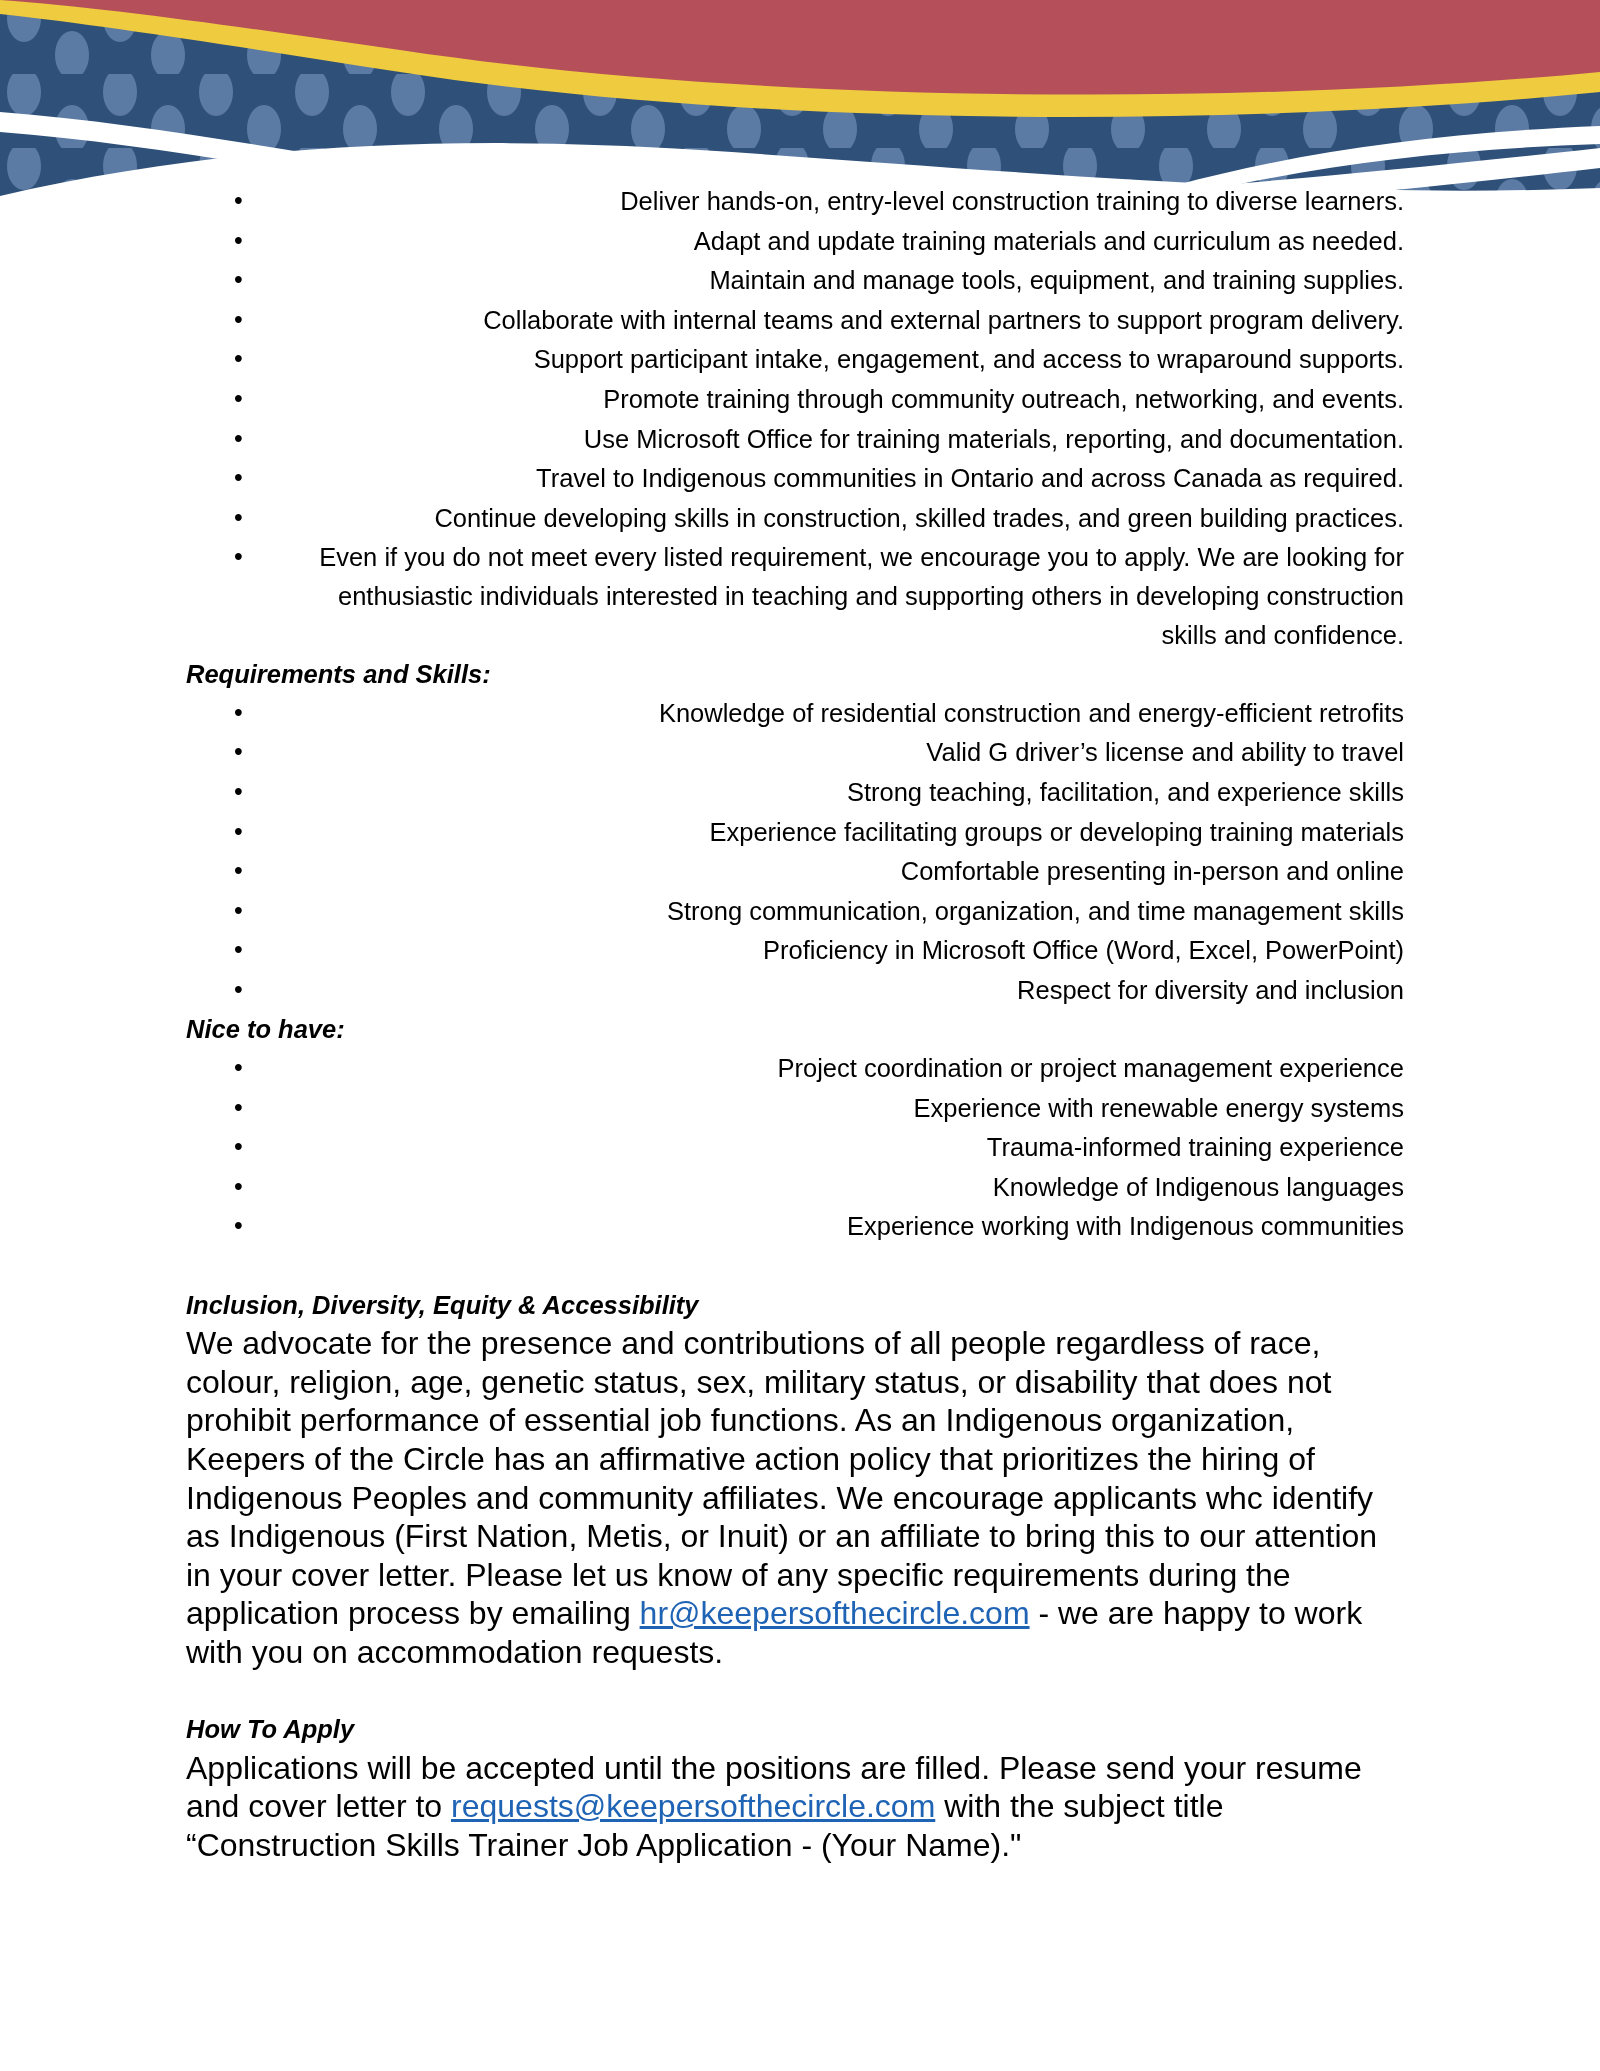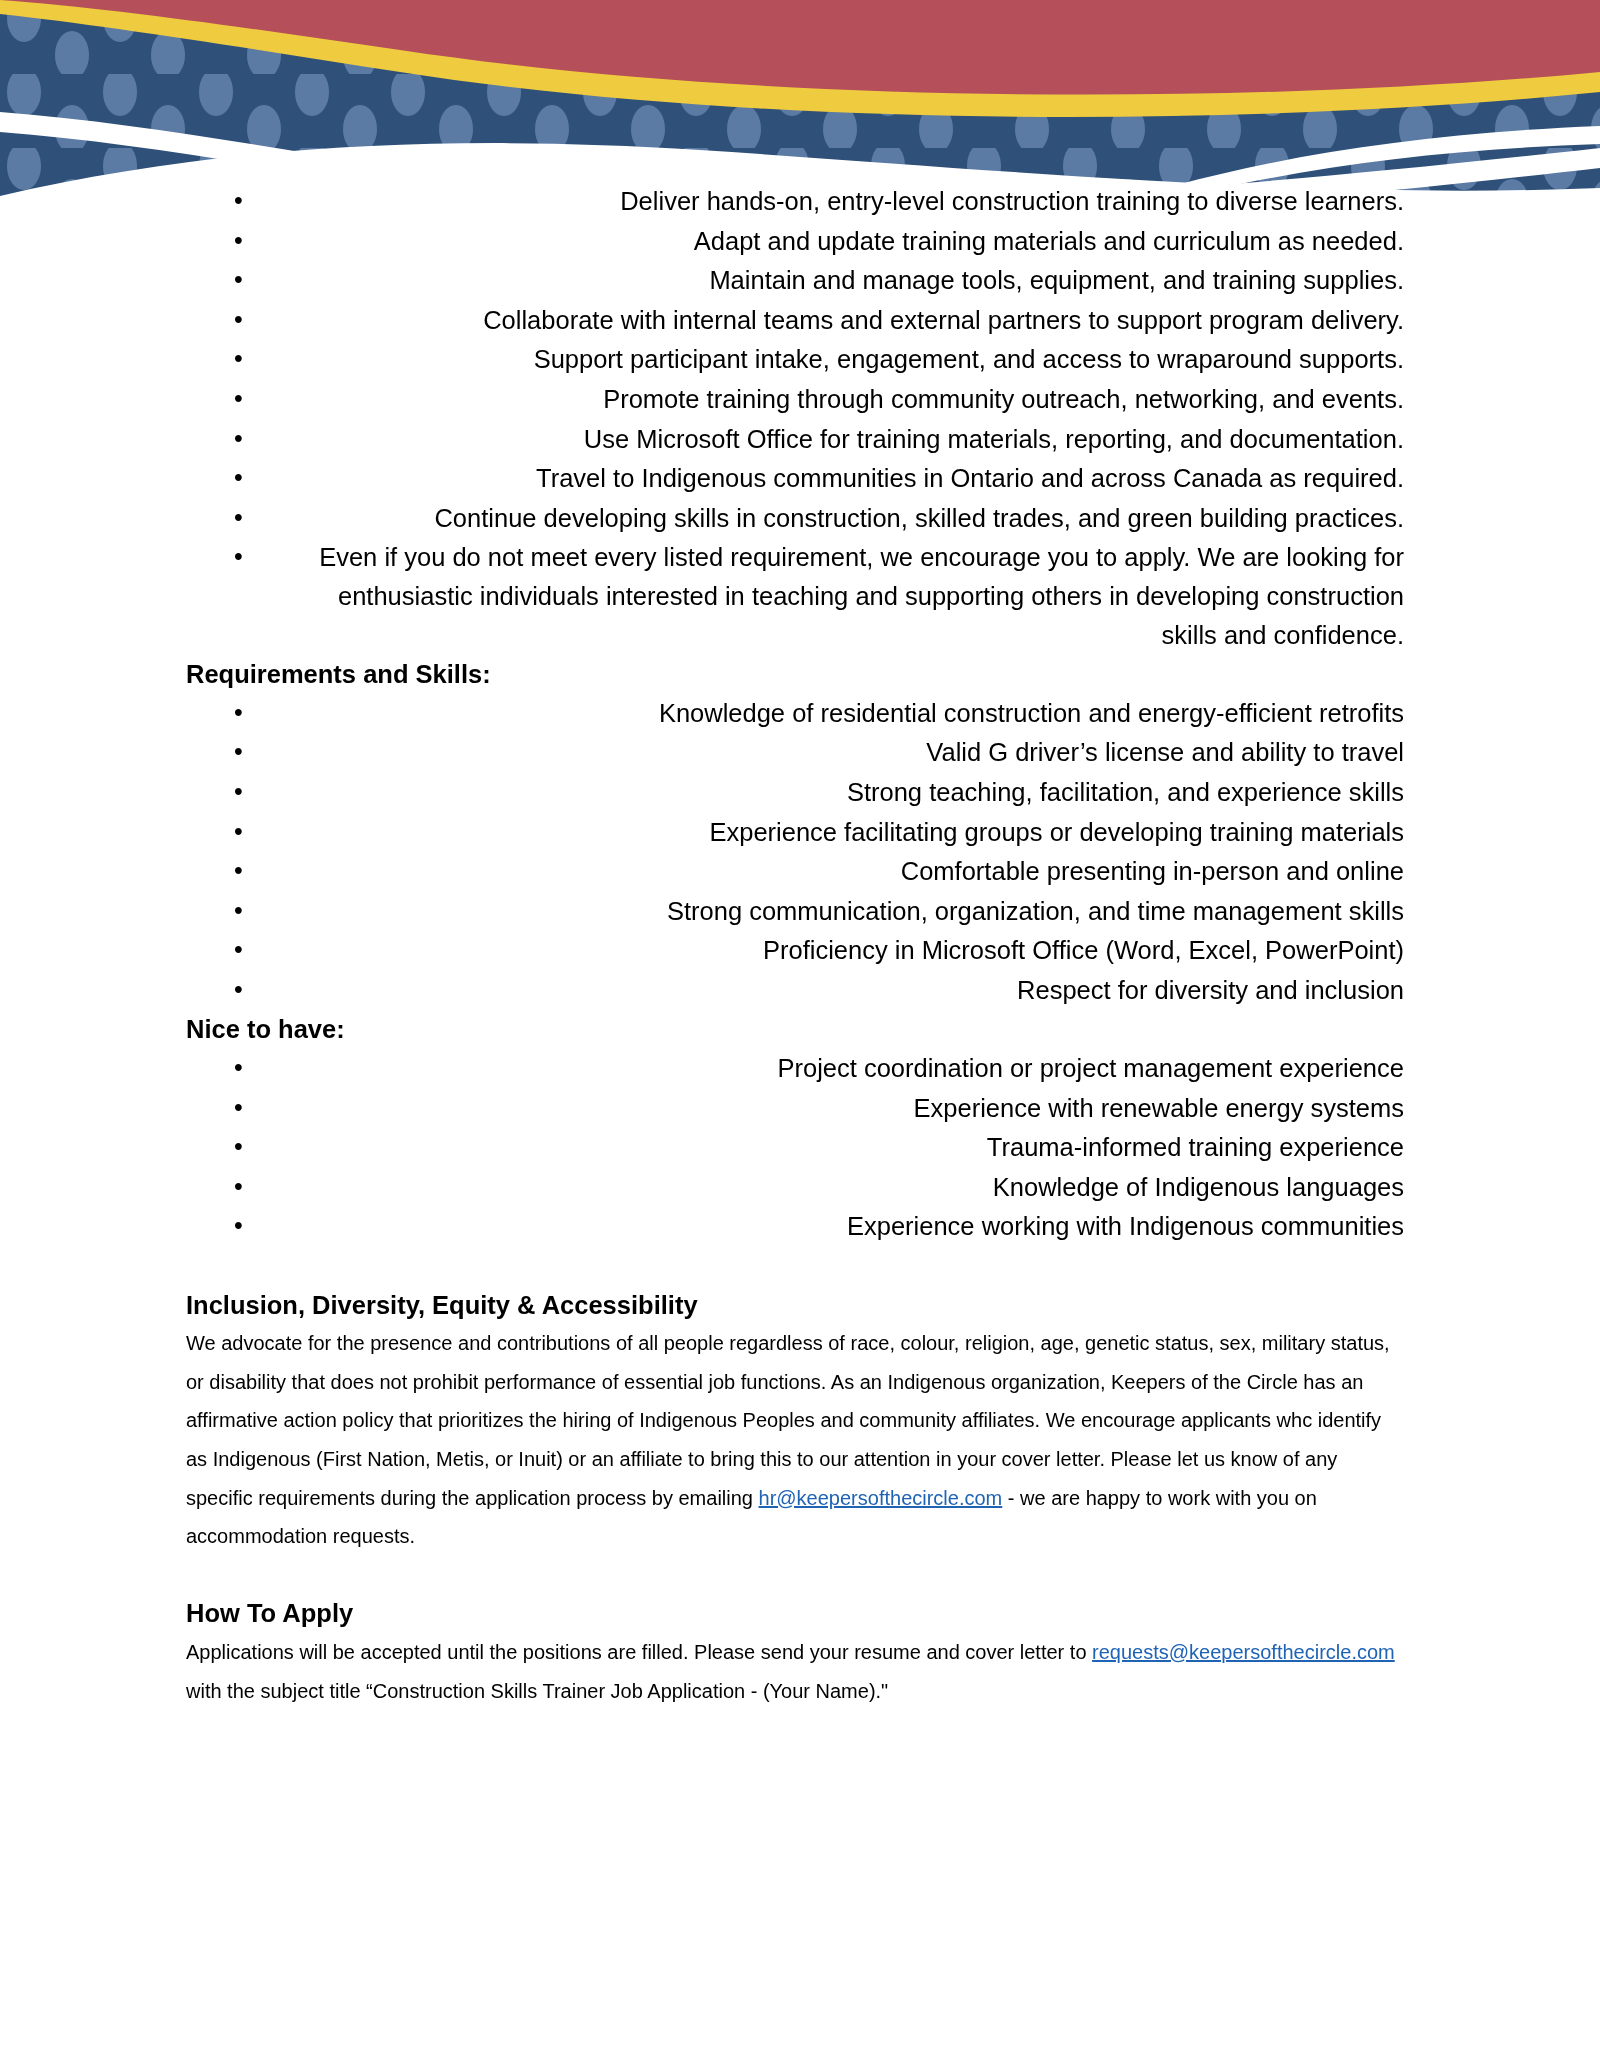--- a/index.html
+++ b/index.html
@@ -64,24 +64,25 @@
     line-height: 38.6px;
     color: #000;
   }
 
   .section-head {
     font-size: 25.5px;
     line-height: 38.6px;
     font-weight: bold;
     margin: 0;
     padding: 0;
+    font-style: italic;
   }
 
   .para {
-    font-size: 20px;
+    font-size: 32px;
     line-height: 38.6px;
     margin: 0;
     padding: 0;
     text-align: left;
   }
 
   .blank {
     height: 38.6px;
   }
 

